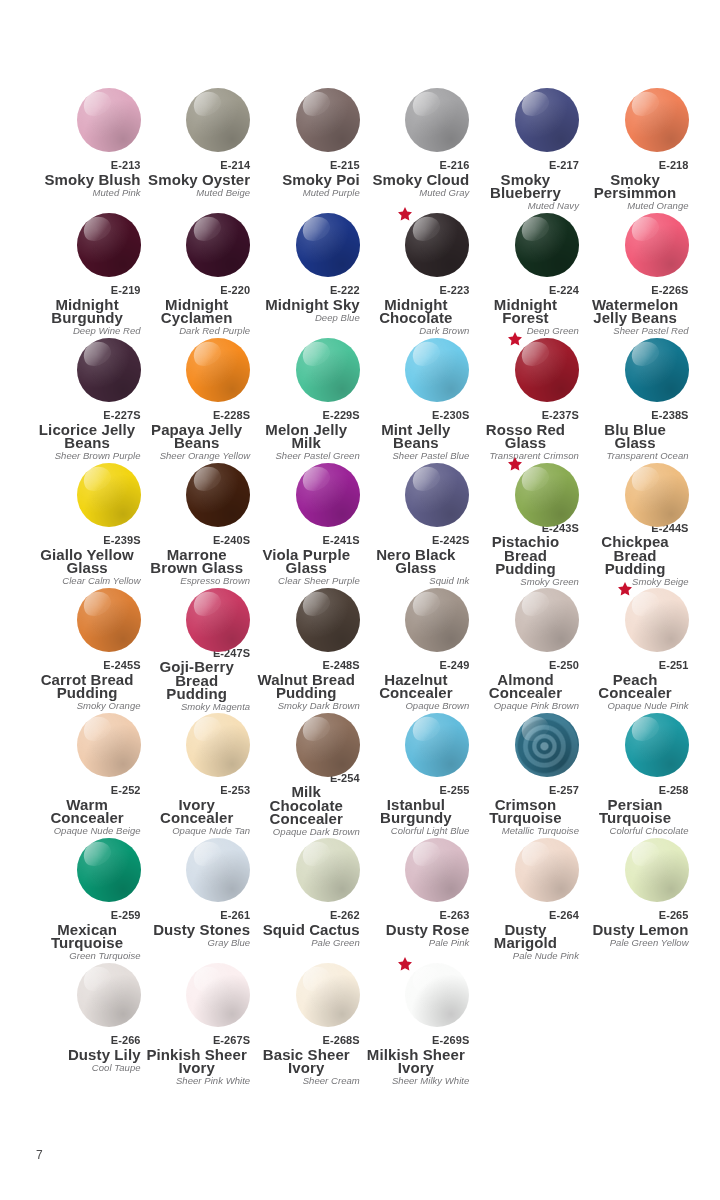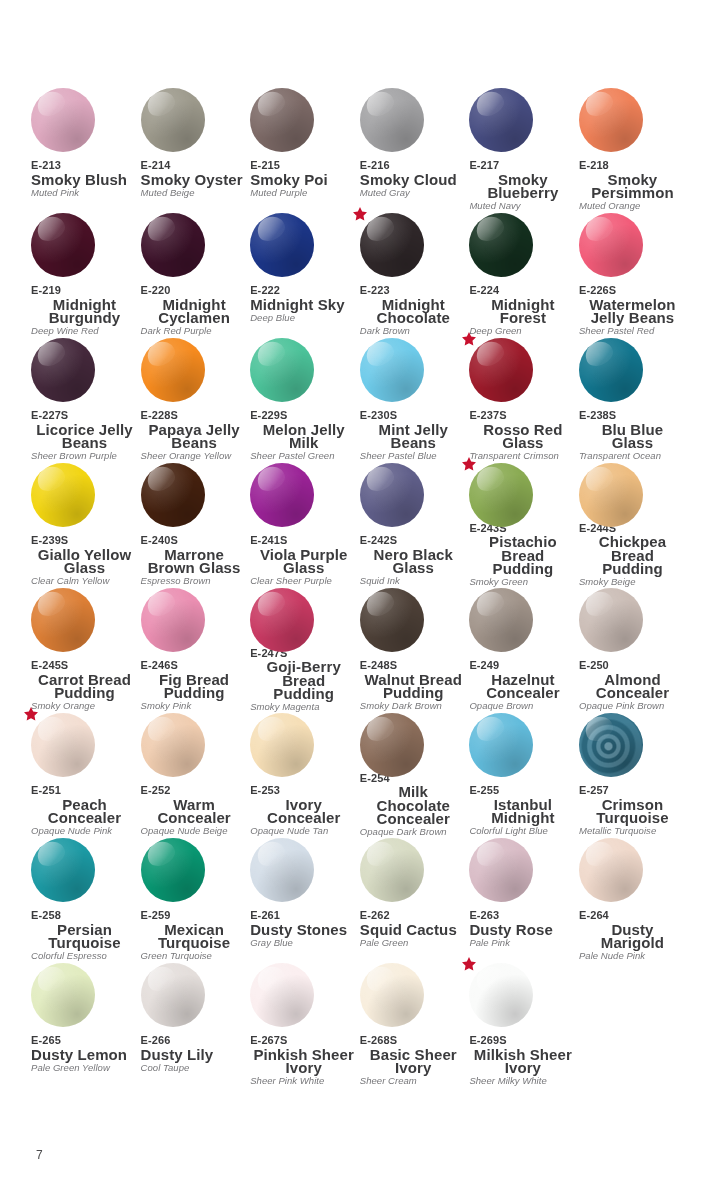--- a/index.html
+++ b/index.html
@@ -26,21 +26,21 @@
     grid-template-columns: repeat(6, 109.6px);
     grid-auto-rows: 125px;
     row-gap: 0px;
     column-gap: 0px;
   }
 
   .swatch-cell {
     position: relative;
     display: flex;
     flex-direction: column;
-    align-items: flex-start;
+    align-items: flex-end;
     text-align: center;
   }
 
   .swatch-visual {
     position: relative;
     width: 64px;
     height: 64px;
     margin-top: 0px;
     margin-bottom: 7px;
   }
@@ -338,28 +338,20 @@
     <div class="swatch-cell">
       <div class="swatch-visual">
         <div class="swatch-dot" style="background: rgb(221, 127, 54);"></div>
       </div>
       <div class="swatch-code">E-245S</div>
       <div class="swatch-name">Carrot Bread Pudding</div>
       <div class="swatch-desc">Smoky Orange</div>
     </div>
     <div class="swatch-cell">
       <div class="swatch-visual">
-        <div class="swatch-dot" style="background: rgb(235, 143, 178);"></div>
-      </div>
-      <div class="swatch-code">E-246S</div>
-      <div class="swatch-name">Fig Bread Pudding</div>
-      <div class="swatch-desc">Smoky Pink</div>
-    </div>
-    <div class="swatch-cell">
-      <div class="swatch-visual">
         <div class="swatch-dot" style="background: rgb(201, 58, 99);"></div>
       </div>
       <div class="swatch-code">E-247S</div>
       <div class="swatch-name">Goji-Berry Bread Pudding</div>
       <div class="swatch-desc">Smoky Magenta</div>
     </div>
     <div class="swatch-cell">
       <div class="swatch-visual">
         <div class="swatch-dot" style="background: rgb(78, 65, 56);"></div>
       </div>
@@ -416,38 +408,38 @@
       </div>
       <div class="swatch-code">E-254</div>
       <div class="swatch-name">Milk Chocolate Concealer</div>
       <div class="swatch-desc">Opaque Dark Brown</div>
     </div>
     <div class="swatch-cell">
       <div class="swatch-visual">
         <div class="swatch-dot" style="background: rgb(98, 188, 220);"></div>
       </div>
       <div class="swatch-code">E-255</div>
-      <div class="swatch-name">Istanbul Midnight</div>
+      <div class="swatch-name">Istanbul Burgundy</div>
       <div class="swatch-desc">Colorful Light Blue</div>
     </div>
     <div class="swatch-cell">
       <div class="swatch-visual">
         <div class="swatch-dot metallic" style="background: rgb(49, 115, 140);"></div>
       </div>
       <div class="swatch-code">E-257</div>
       <div class="swatch-name">Crimson Turquoise</div>
       <div class="swatch-desc">Metallic Turquoise</div>
     </div>
     <div class="swatch-cell">
       <div class="swatch-visual">
         <div class="swatch-dot" style="background: rgb(28, 154, 164);"></div>
       </div>
       <div class="swatch-code">E-258</div>
       <div class="swatch-name">Persian Turquoise</div>
-      <div class="swatch-desc">Colorful Espresso</div>
+      <div class="swatch-desc">Colorful Chocolate</div>
     </div>
     <div class="swatch-cell">
       <div class="swatch-visual">
         <div class="swatch-dot" style="background: rgb(9, 151, 114);"></div>
       </div>
       <div class="swatch-code">E-259</div>
       <div class="swatch-name">Mexican Turquoise</div>
       <div class="swatch-desc">Green Turquoise</div>
     </div>
     <div class="swatch-cell">

